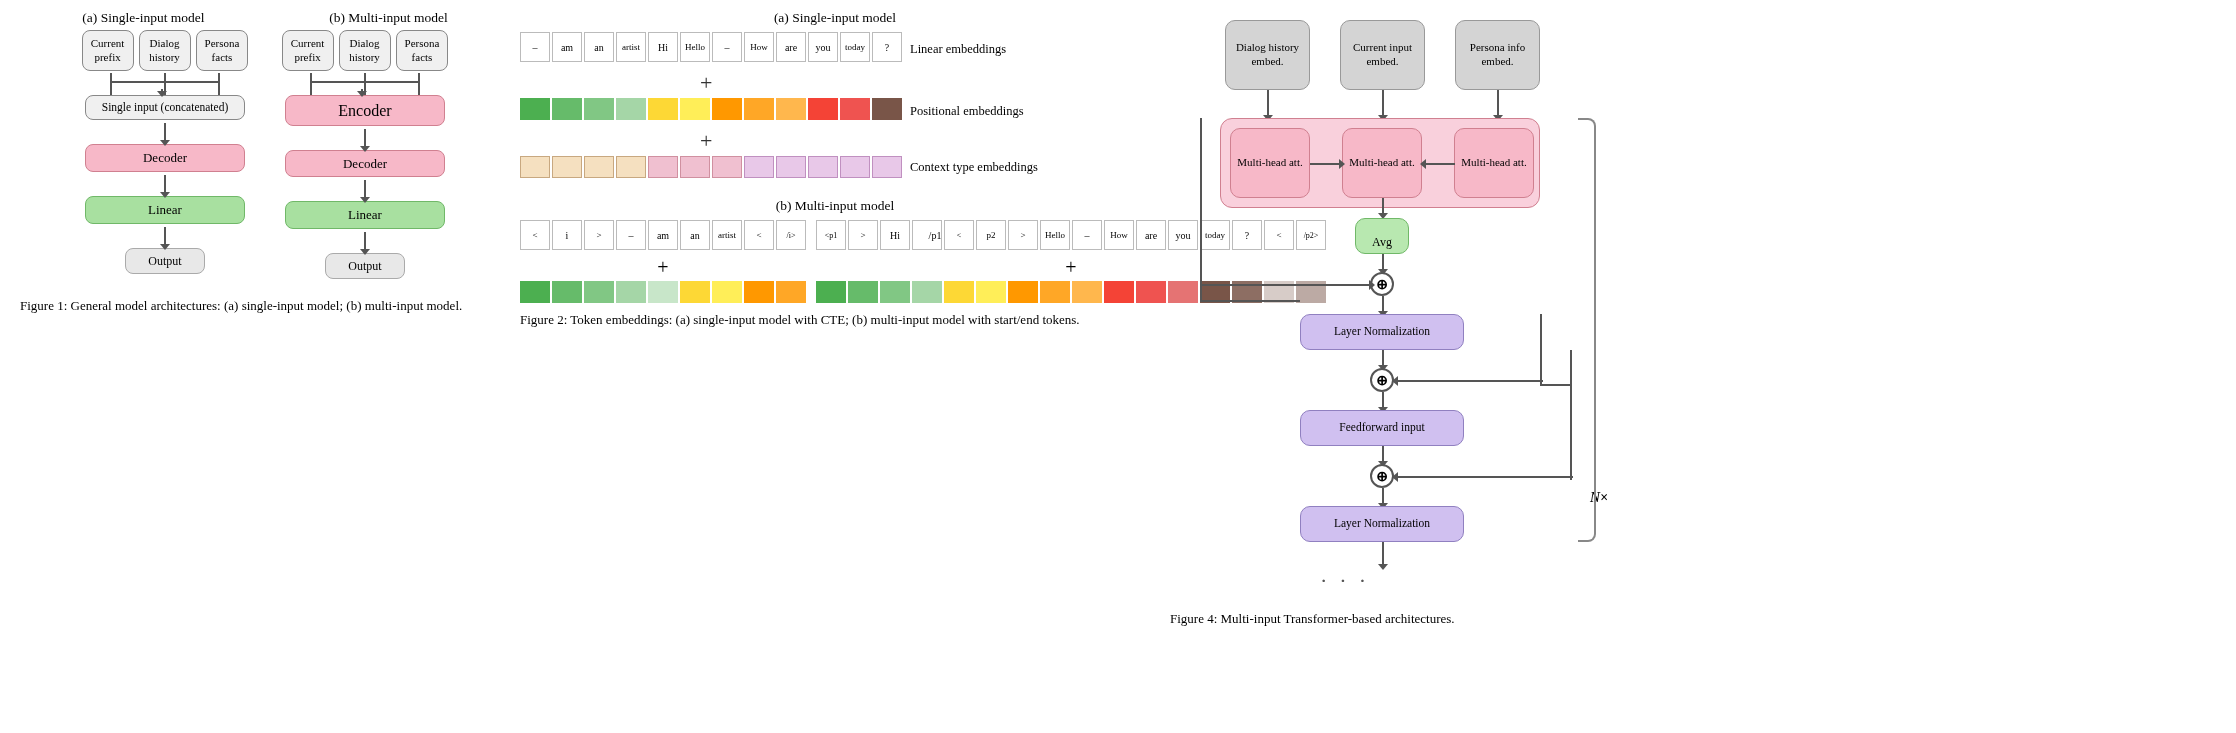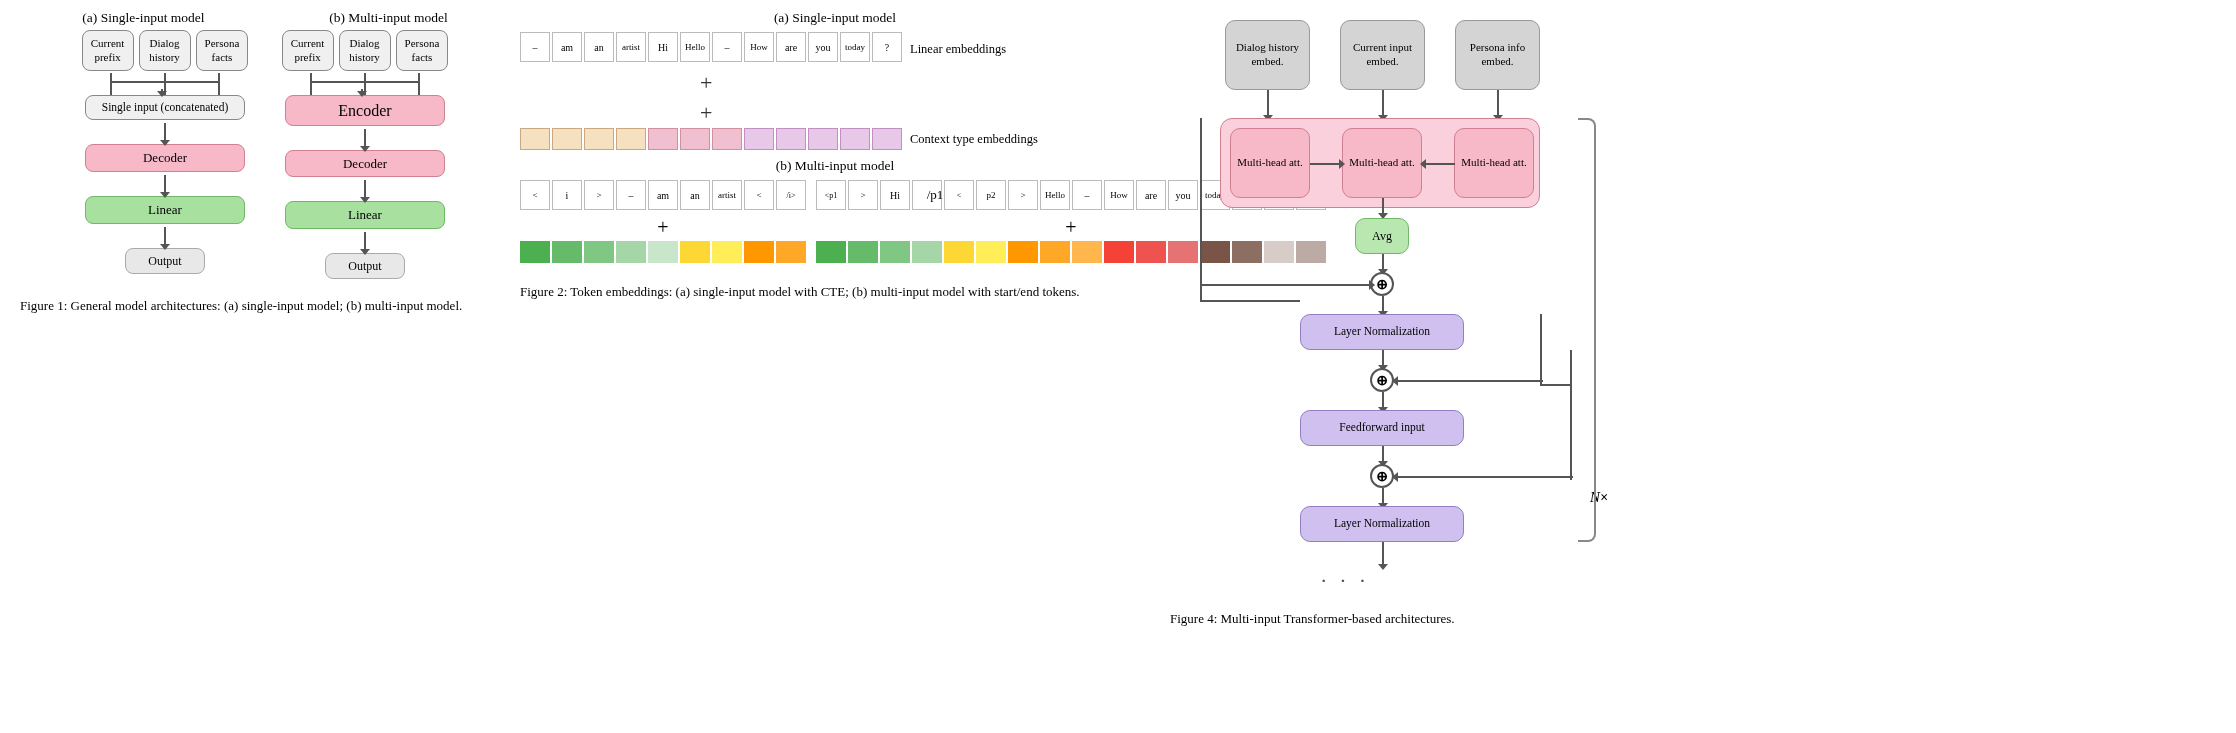--- a/index.html
+++ b/index.html
@@ -306,24 +306,41 @@
         <div class="token-cell" style="font-size:10px;">are</div>
         <div class="token-cell" style="font-size:10px;">you</div>
         <div class="token-cell" style="font-size:9px;">today</div>
         <div class="token-cell" style="font-size:10px;">?</div>
       </div>
       <div class="label-right">Linear embeddings</div>
     </div>
 
     <div class="plus-sign" style="padding-left:180px;">+</div>
 
+    <div style="display:flex; align-items:center; margin-bottom:2px;">
+      <div class="embed-bar-row">
+        <div class="embed-cell c-green-1"></div>
+        <div class="embed-cell c-green-2"></div>
+        <div class="embed-cell c-green-3"></div>
+        <div class="embed-cell c-green-4"></div>
+        <div class="embed-cell c-yellow-1"></div>
+        <div class="embed-cell c-yellow-2"></div>
+        <div class="embed-cell c-orange-1"></div>
+        <div class="embed-cell c-orange-2"></div>
+        <div class="embed-cell c-orange-3"></div>
+        <div class="embed-cell c-red-1"></div>
+        <div class="embed-cell c-red-2"></div>
+        <div class="embed-cell c-brown-1"></div>
+      </div>
+      <div class="label-right">Positional embeddings</div>
+    </div>
 
     <div class="plus-sign" style="padding-left:180px;">+</div>
 
-    <div style="display:flex; align-items:center; margin-bottom:4px;justify-content:space-between;">
+    <div style="display:flex; align-items:center; margin-bottom:16px;justify-content:space-between;">
       <div class="context-type-row">
         <div class="embed-cell" style="background:#f5e0c0; border:1px solid #c8a880;"></div>
         <div class="embed-cell" style="background:#f5e0c0; border:1px solid #c8a880;"></div>
         <div class="embed-cell" style="background:#f5e0c0; border:1px solid #c8a880;"></div>
         <div class="embed-cell" style="background:#f5e0c0; border:1px solid #c8a880;"></div>
         <div class="embed-cell" style="background:#f0c0d0; border:1px solid #d090a0;"></div>
         <div class="embed-cell" style="background:#f0c0d0; border:1px solid #d090a0;"></div>
         <div class="embed-cell" style="background:#f0c0d0; border:1px solid #d090a0;"></div>
         <div class="embed-cell" style="background:#e8c8e8; border:1px solid #c090c0;"></div>
         <div class="embed-cell" style="background:#e8c8e8; border:1px solid #c090c0;"></div>
@@ -362,21 +379,21 @@
           <div class="embed-cell c-orange-1"></div>
           <div class="embed-cell c-orange-2"></div>
         </div>
       </div>
 
       <div class="mi-col">
         <div class="token-row">
           <div class="token-cell" style="font-size:8px;">&lt;p1</div>
           <div class="token-cell" style="font-size:9px;">&gt;</div>
           <div class="token-cell" style="font-size:10px;">Hi</div>
-          <div class="token-cell" style="font-size:13px;padding-left:16px;">/p1</div>
+          <div class="token-cell" style="font-size:10px;padding-left:16px;">/p1</div>
           <div class="token-cell" style="font-size:8px;">&lt;</div>
           <div class="token-cell" style="font-size:9px;">p2</div>
           <div class="token-cell" style="font-size:9px;">&gt;</div>
           <div class="token-cell" style="font-size:9px;">Hello</div>
           <div class="token-cell" style="font-size:10px;">–</div>
           <div class="token-cell" style="font-size:9px;">How</div>
           <div class="token-cell" style="font-size:10px;">are</div>
           <div class="token-cell" style="font-size:10px;">you</div>
           <div class="token-cell" style="font-size:9px;">today</div>
           <div class="token-cell" style="font-size:10px;">?</div>
@@ -398,21 +415,21 @@
           <div class="embed-cell c-red-2"></div>
           <div class="embed-cell c-red-3"></div>
           <div class="embed-cell c-brown-1"></div>
           <div class="embed-cell c-brown-2"></div>
           <div class="embed-cell c-tan-1"></div>
           <div class="embed-cell c-tan-2"></div>
         </div>
       </div>
     </div>
 
-    <div class="fig-caption" style="margin-top:16px; font-size:13px; max-width:600px;">
+    <div class="fig-caption" style="margin-top:4px; font-size:13px; max-width:600px;">
       <span>Figure 2:  Token embeddings:  (a) single-input model with CTE; (b) multi-input model with start/end tokens.</span>
     </div>
   </div>
 
   <div class="figure4">
     <div style="position:relative; width:520px; height:600px;">
 
       <div class="tf-box tf-gray" style="left:55px; top:10px; width:85px; height:70px; font-size:11px; line-height:1.25;">
         <span>Dialog history embed.</span>
       </div>
@@ -449,21 +466,21 @@
       <div style="position:absolute; left:140px; top:153px; width:32px; height:2px; background:#555;"></div>
       <div style="position:absolute; left:169px; top:149px; border-top:5px solid transparent; border-bottom:5px solid transparent; border-left:6px solid #555;"></div>
 
       <div style="position:absolute; left:253px; top:153px; width:32px; height:2px; background:#555;"></div>
 
       <div style="position:absolute; left:250px; top:149px; border-top:5px solid transparent; border-bottom:5px solid transparent; border-right:6px solid #555;"></div>
 
       <div style="position:absolute; left:212px; top:188px; width:2px; height:18px; background:#555;"></div>
       <div style="position:absolute; left:208px; top:203px; border-left:5px solid transparent; border-right:5px solid transparent; border-top:6px solid #555;"></div>
 
-      <div class="tf-box tf-green" style="left:185px; top:208px; width:54px; height:36px; font-size:12px;">
+      <div class="tf-box tf-green" style="left:185px; top:208px; width:54px; height:36px; font-size:12px;align-items:flex-end;">
         <span>Avg</span>
       </div>
 
       <div style="position:absolute; left:212px; top:244px; width:2px; height:18px; background:#555;"></div>
       <div style="position:absolute; left:208px; top:259px; border-left:5px solid transparent; border-right:5px solid transparent; border-top:6px solid #555;"></div>
 
       <div class="circle-op" style="left:200px; top:262px;">⊕</div>
 
       <div style="position:absolute; left:30px; top:108px; width:2px; height:182px; background:#555;"></div>
       <div style="position:absolute; left:30px; top:274px; width:172px; height:2px; background:#555;"></div>

